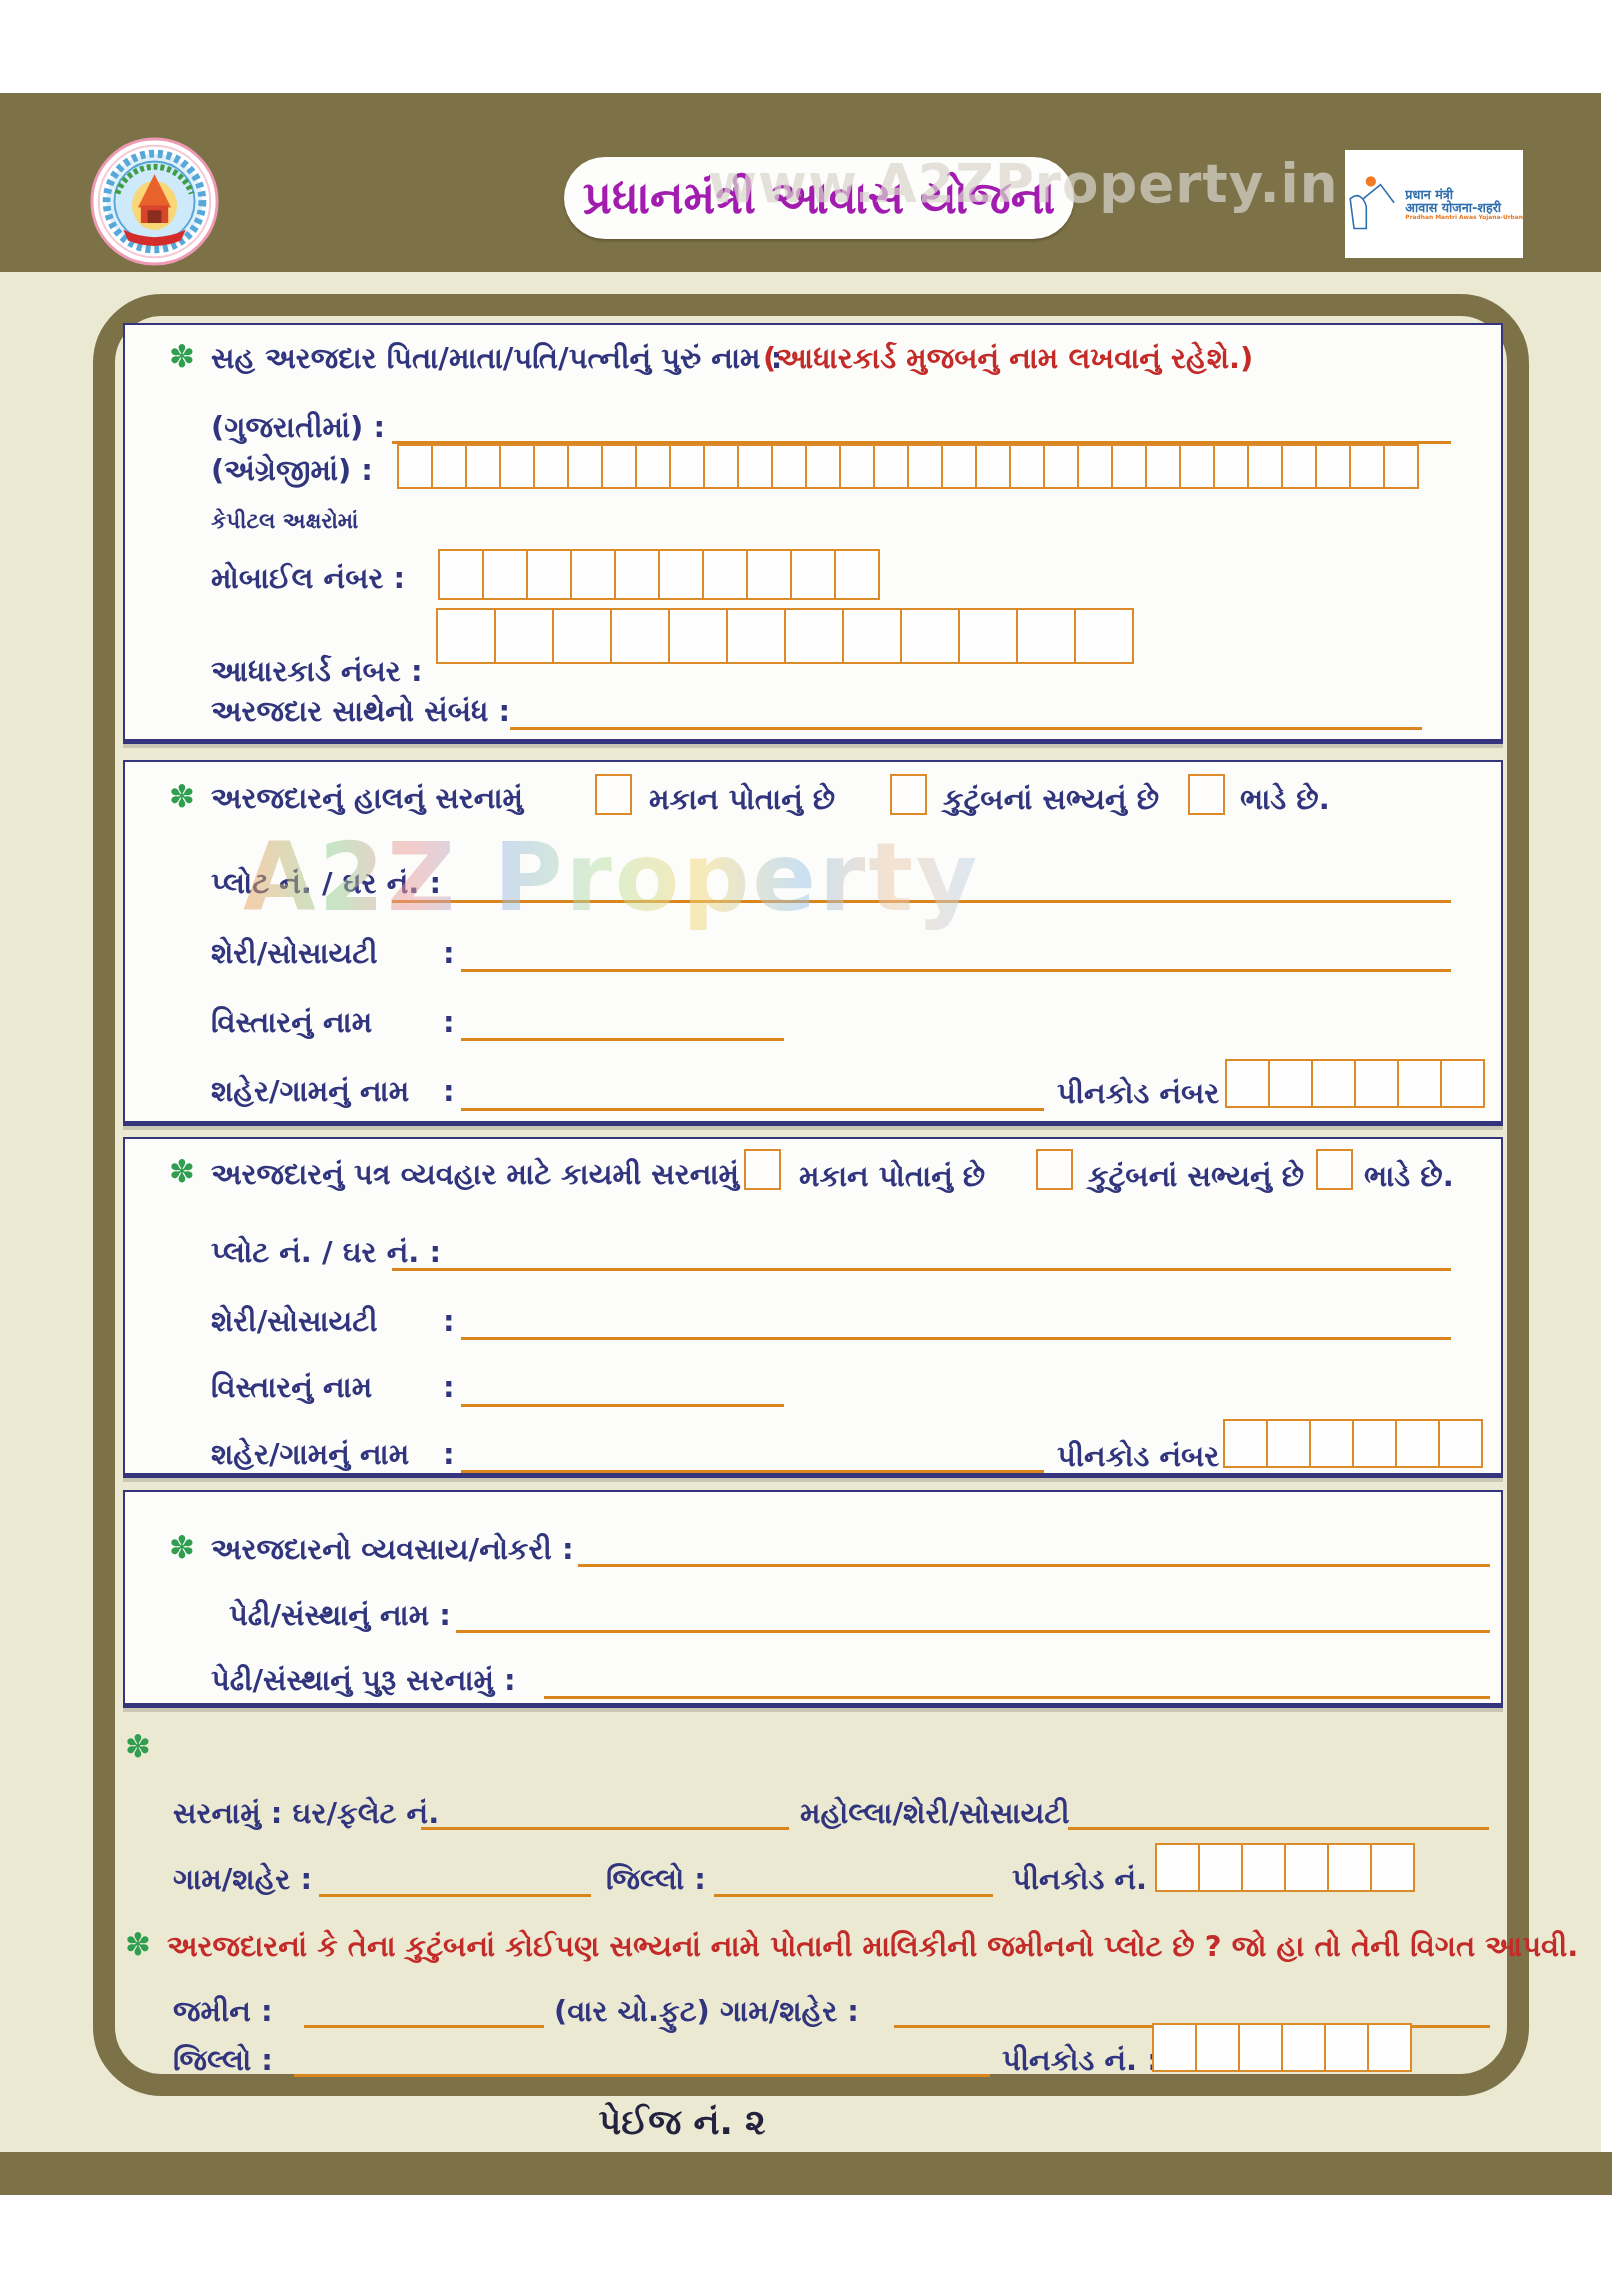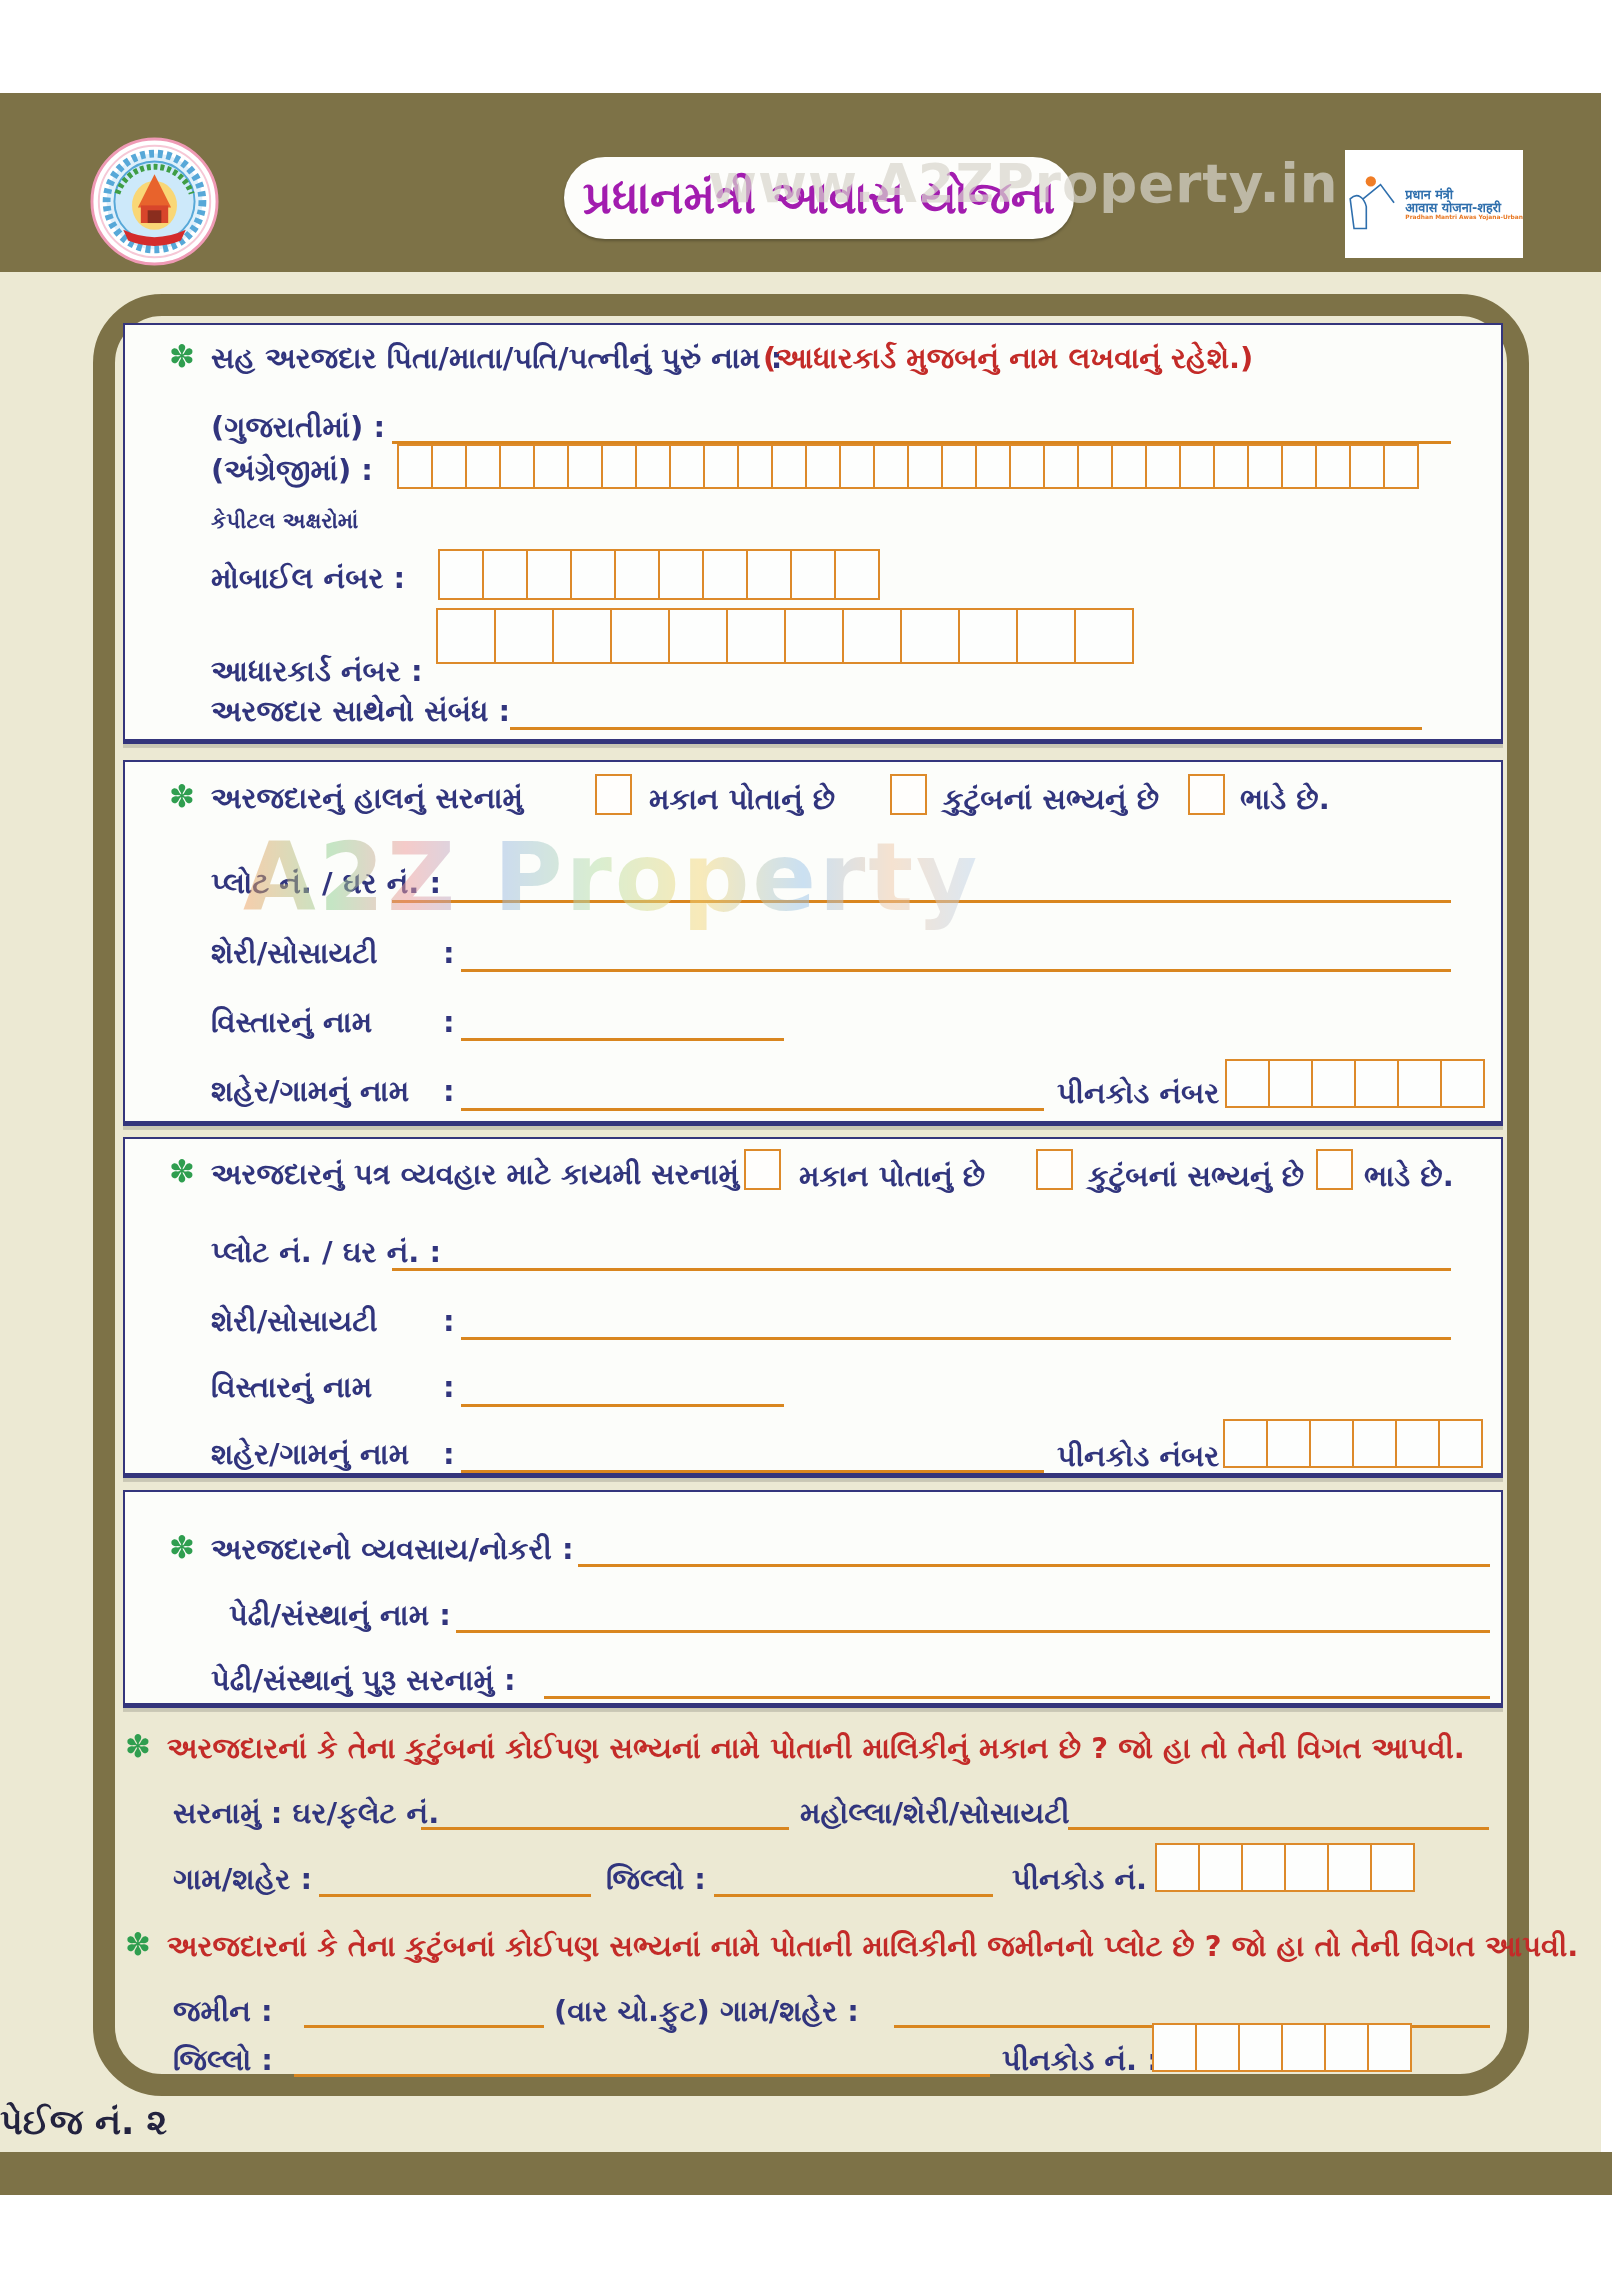--- a/index.html
+++ b/index.html
@@ -45,21 +45,21 @@
   .grid-en .cell{width:36px;height:45px;}
   .grid-mob .cell{width:46px;height:51px;}
   .grid-aad .cell{width:60px;height:56px;}
   .grid-pin .cell{width:45px;height:49px;}
   
   .cb{position:absolute;width:37px;height:41px;border:2.9px solid #dd8a2a;background:#fffefc;box-sizing:border-box;}
   
   .wm-center{position:absolute;left:243px;top:823px;font-size:94px;font-weight:bold;letter-spacing:2.9px;
              background:linear-gradient(90deg,#f0a060 0%,#8fcf90 12%,#ef9a9a 22%,#9ab8e8 34%,#b8e0a8 48%,#f5d87a 62%,#9ac4ea 76%,#f0c9a8 88%,#bcd4ee 100%);
              -webkit-background-clip:text;background-clip:text;color:transparent;opacity:.5;white-space:nowrap;z-index:4;}
-  .footer-line{position:absolute;left:0;top:2102px;width:1364px;
+  .footer-line{position:absolute;left:0;top:2102px;width:1364px;text-align:center;
                font-size:35px;font-weight:bold;color:#23233f;}
 </style>
 </head>
 <body>
 
 <div class="page">
 
   <div class="band-top"></div>
 
   <div class="abs" style="left:90px;top:137px;width:130px;height:130px;">
@@ -249,21 +249,20 @@
   <span class="lbl" style="left:211px;top:1532px;">અરજદારનો વ્યવસાય/નોકરી :</span>
   <span class="uline" style="left:578px;top:1564px;width:912px;"></span>
 
   <span class="lbl" style="left:211px;top:1598px;margin-left:18px;">પેઢી/સંસ્થાનું નામ :</span>
   <span class="uline" style="left:456px;top:1630px;width:1034px;"></span>
 
   <span class="lbl" style="left:211px;top:1663px;">પેઢી/સંસ્થાનું પુરૂ સરનામું :</span>
   <span class="uline" style="left:544px;top:1696px;width:946px;"></span>
 
   <span class="marker" style="left:125px;top:1728px;">✽</span>
-  <span class="lbl redtx" style="left:167px;top:1731px;">અરજદારનાં કે તેના કુટુંબનાં કોઈપણ સભ્યનાં નામે પોતાની માલિકીનું મકાન છે ? જો હા તો તેની વિગત આપવી.</span>
 
   <span class="lbl" style="left:173px;top:1796px;">સરનામું :  ઘર/ફલેટ નં.</span>
   <span class="uline" style="left:421px;top:1827px;width:368px;"></span>
   <span class="lbl" style="left:800px;top:1796px;">મહોલ્લા/શેરી/સોસાયટી</span>
   <span class="uline" style="left:1068px;top:1827px;width:421px;"></span>
 
   <span class="lbl" style="left:173px;top:1862px;">ગામ/શહેર :</span>
   <span class="uline" style="left:319px;top:1894px;width:272px;"></span>
   <span class="lbl" style="left:606px;top:1862px;">જિલ્લો :</span>
   <span class="uline" style="left:714px;top:1894px;width:279px;"></span>

